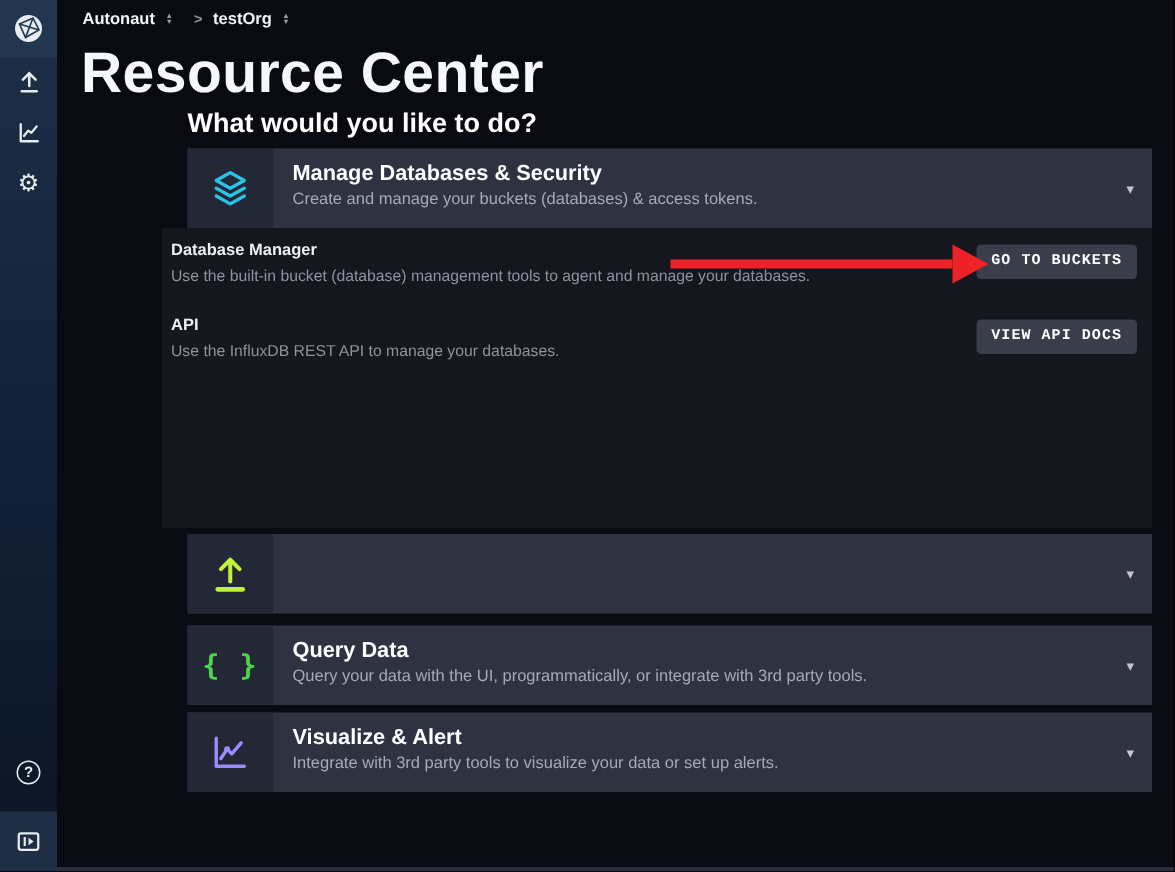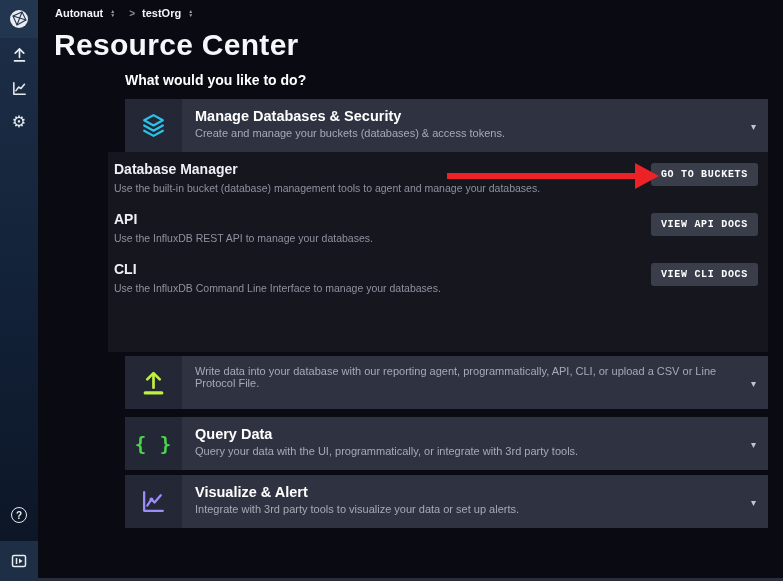--- a/index.html
+++ b/index.html
@@ -26,23 +26,23 @@
                  display:flex; align-items:center; justify-content:center; cursor:pointer; }
 
   
   .breadcrumb { position:absolute; left:55px; top:7px; display:flex; align-items:center;
                 color:#f2f4f8; font-size:11px; font-weight:bold;justify-content:space-between; }
   .crumb { cursor:pointer; }
   .crumb-caret { display:flex; flex-direction:column; align-items:center; margin:0 7px;
                  color:#9aa0ab; font-size:5px; line-height:4px; cursor:pointer; }
   .crumb-sep { color:#8a8f99; font-size:10px; margin:0 7px; }
 
-  .page-title { position:absolute; left:54px; top:28px; font-size:30px; font-weight:800;
+  .page-title { position:absolute; left:54px; top:28px; font-size:38px; font-weight:800;
                 color:#f5f7fa; letter-spacing:0.3px; }
-  .page-subtitle { position:absolute; left:125px; top:72px; font-size:14px; font-weight:bold; color:#ffffff; }
+  .page-subtitle { position:absolute; left:125px; top:72px; font-size:18px; font-weight:bold; color:#ffffff; }
 
   
   .panel { position:absolute; left:125px; width:643px; height:53px; background:#2f3341;
            display:flex; cursor:pointer; }
   .icon-cell { flex:0 0 57px; height:100%; background:#242836;
                display:flex; align-items:center; justify-content:center; }
   .panel-body { flex:1; padding:9px 26px 0 13px; }
   .p-title { font-size:14.5px; font-weight:bold; color:#ffffff; margin-bottom:3px; }
   .p-desc { font-size:11px; color:#a6aab6; }
   .caret { position:absolute; right:12px; top:50%; transform:translateY(-50%);
@@ -53,21 +53,21 @@
   .p-query  { top:417px; }
   .p-vis    { top:475px; }
 
   .braces-glyph { font-family:"DejaVu Sans Mono", monospace; font-size:19px; font-weight:bold;
                   color:#4ad64a; letter-spacing:1px; }
 
   
   .expanded { position:absolute; left:108px; top:152px; width:660px; height:200px;
               background:#15161e; }
   .row { position:relative; height:50px; padding:9px 10px 0 6px; }
-  .row-title { font-size:14px; font-weight:bold; color:#eef0f4; margin-bottom:5px; }
+  .row-title { font-size:11px; font-weight:bold; color:#eef0f4; margin-bottom:5px; }
   .row-desc { font-size:10.5px; color:#8e929e; }
   .btn { position:absolute; right:10px; top:11px; background:#3a3e4b; border:none; border-radius:3px;
          color:#ffffff; font-weight:bold; font-size:10px; letter-spacing:0.7px; padding:6px 10px;
          font-family:Liberation Mono, monospace; cursor:pointer; }
 
   
   .red-arrow { position:absolute; left:445px; top:160px; pointer-events:none; }
 
   .bottom-strip { position:absolute; left:38px; bottom:0; width:745px; height:3px; background:#2a2d3a; }
 </style>
@@ -150,42 +150,36 @@
     <div class="row">
       <div class="row-title">Database Manager</div>
       <div class="row-desc">Use the built-in bucket (database) management tools to agent and manage your databases.</div>
       <button class="btn">GO TO BUCKETS</button>
     </div>
     <div class="row">
       <div class="row-title">API</div>
       <div class="row-desc">Use the InfluxDB REST API to manage your databases.</div>
       <button class="btn">VIEW API DOCS</button>
     </div>
-    <div class="row">
-      <div class="row-title">CLI</div>
-      <div class="row-desc">Use the InfluxDB Command Line Interface to manage your databases.</div>
-      <button class="btn">VIEW CLI DOCS</button>
-    </div>
   </div>
 
   <svg class="red-arrow" width="216" height="32" viewBox="0 0 216 32">
     <rect x="2" y="13" width="188" height="6" fill="#ec2227"></rect>
     <polygon points="190,3 214,16 190,29" fill="#ec2227"></polygon>
   </svg>
 
   <section class="panel p-add">
     <div class="icon-cell">
       <svg width="27" height="27" viewBox="0 0 26 26" fill="none" stroke="#bff23c" stroke-linecap="round" stroke-linejoin="round">
         <path d="M5 23 H21" stroke-width="3"></path>
         <path d="M13 18 V5" stroke-width="2.6"></path>
         <path d="M7 10 L13 4 L19 10" stroke-width="2.6"></path>
       </svg>
     </div>
     <div class="panel-body">
-      <div class="p-desc">Write data into your database with our reporting agent, programmatically, API, CLI, or upload a CSV or Line Protocol File.</div>
     </div>
     <span class="caret">▾</span>
   </section>
 
   <section class="panel p-query">
     <div class="icon-cell">
       <span class="braces-glyph">{ }</span>
     </div>
     <div class="panel-body">
       <div class="p-title">Query Data</div>

